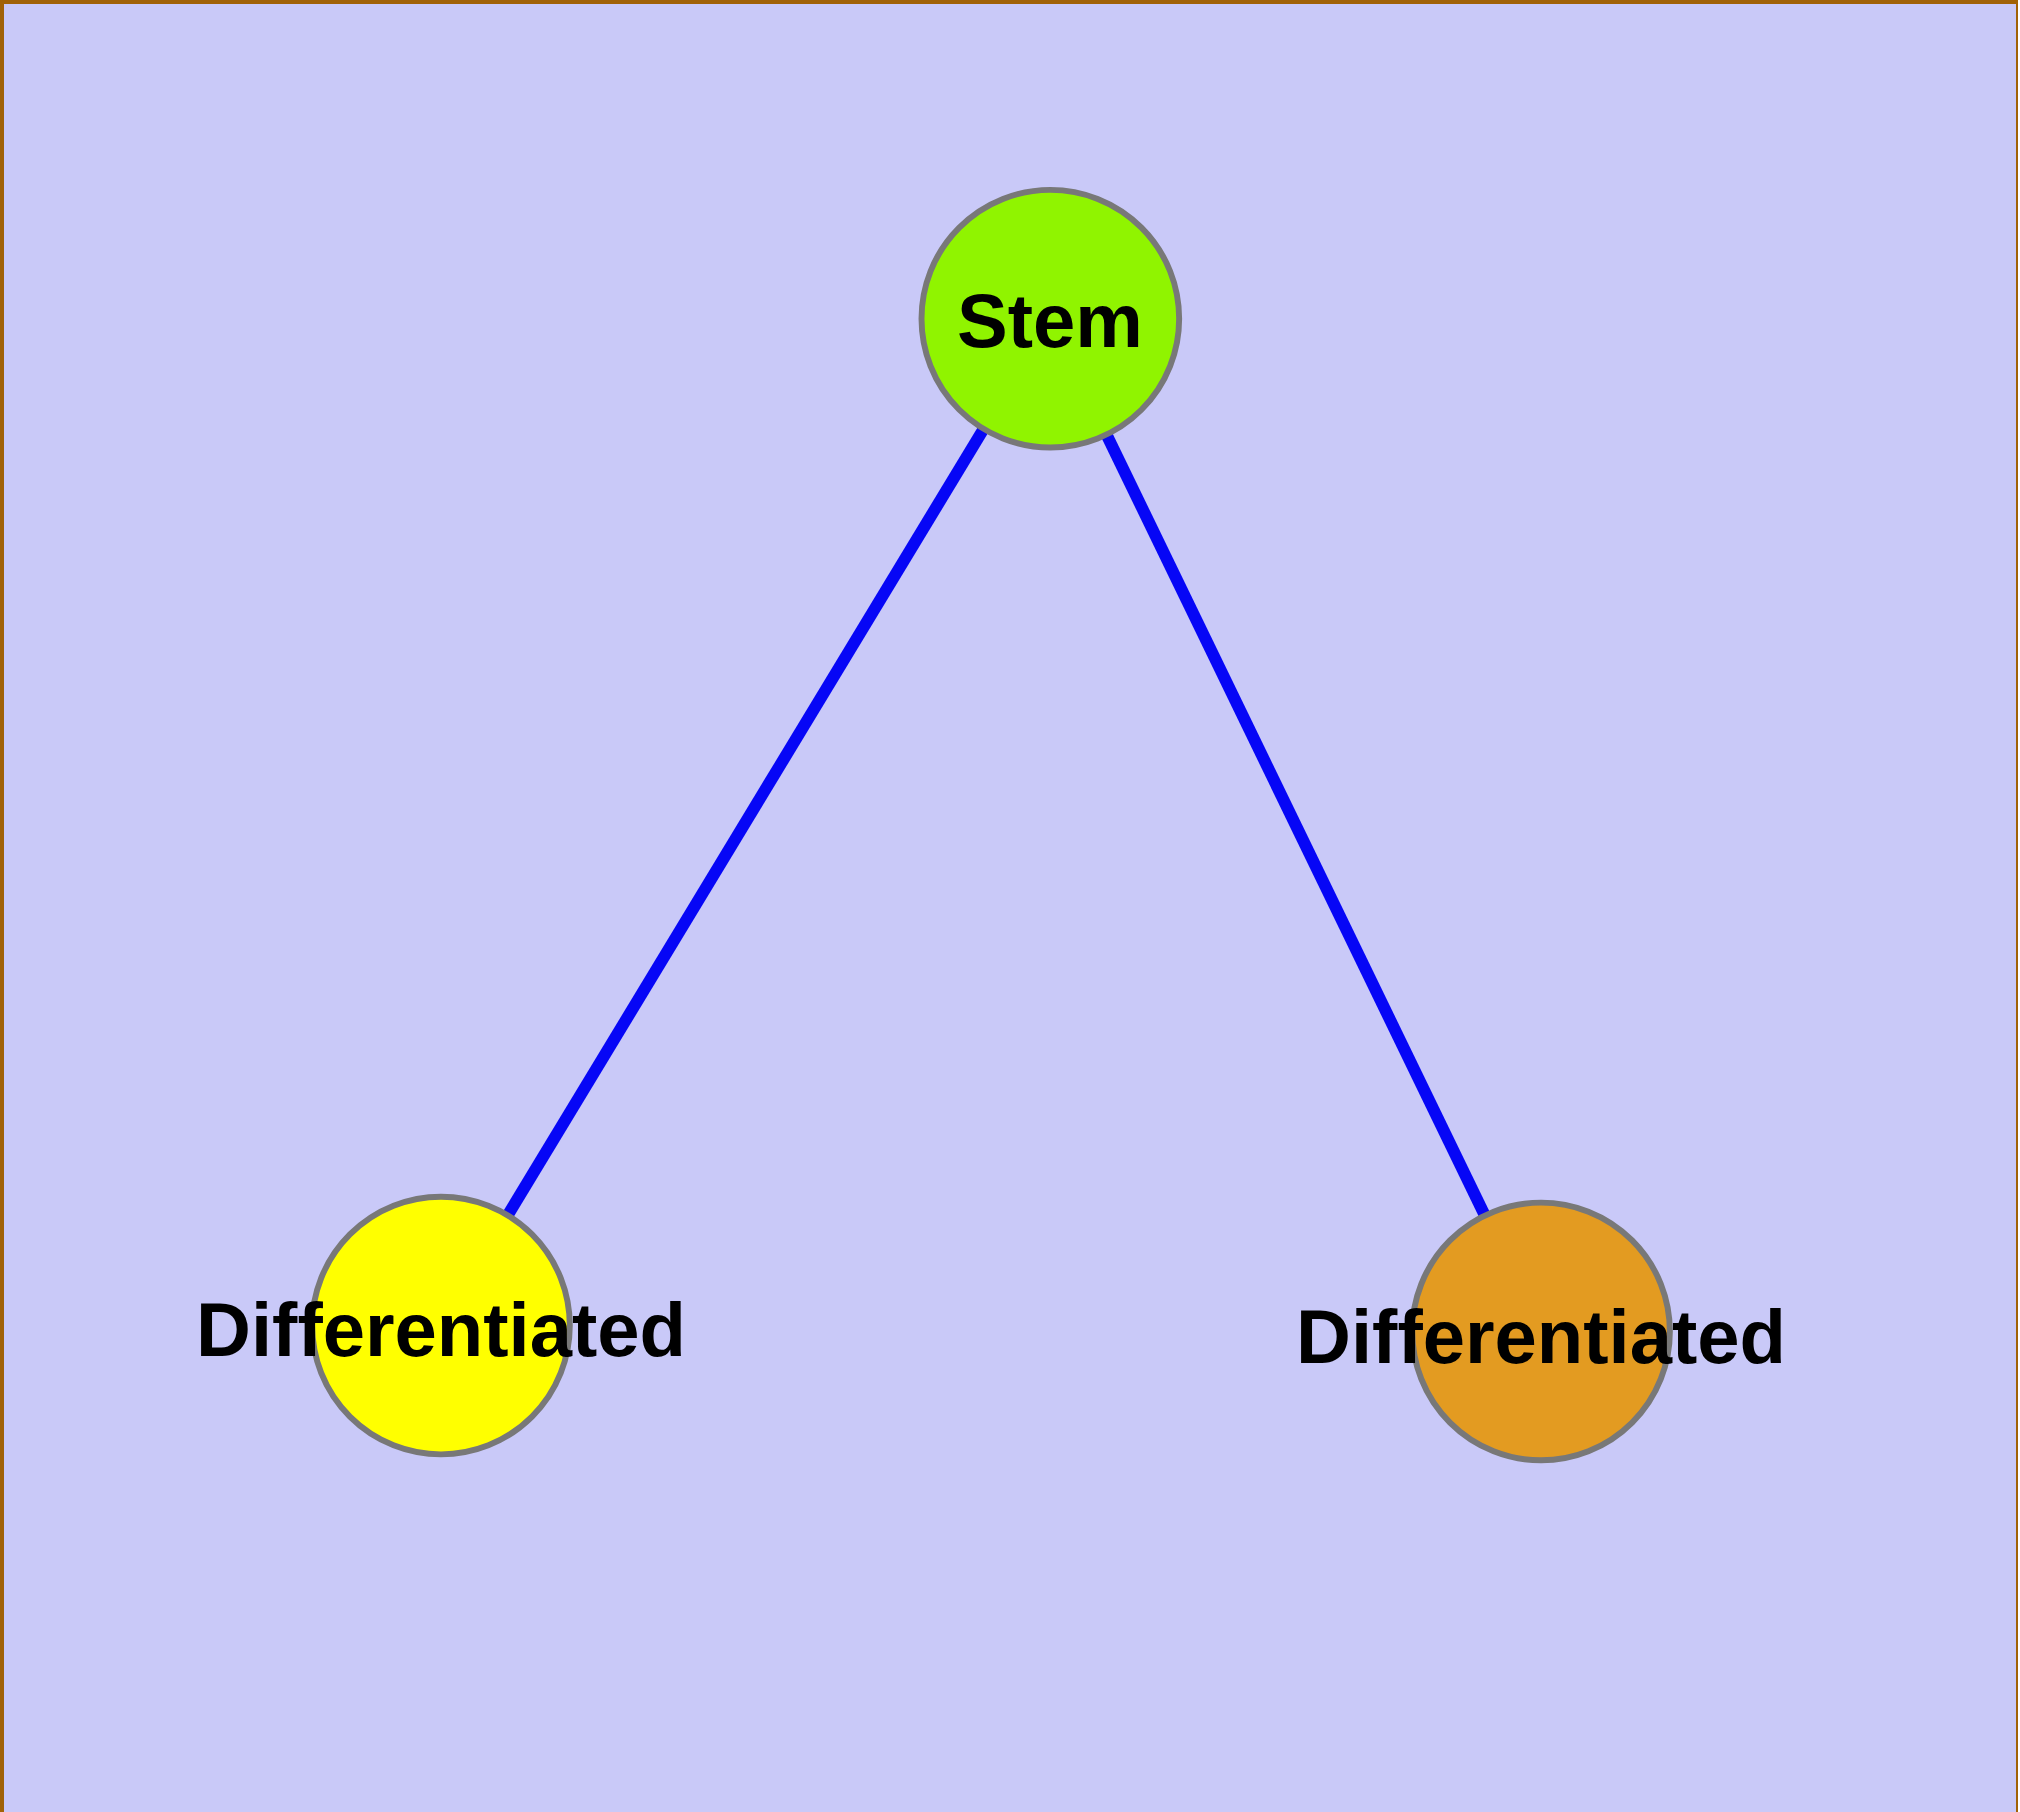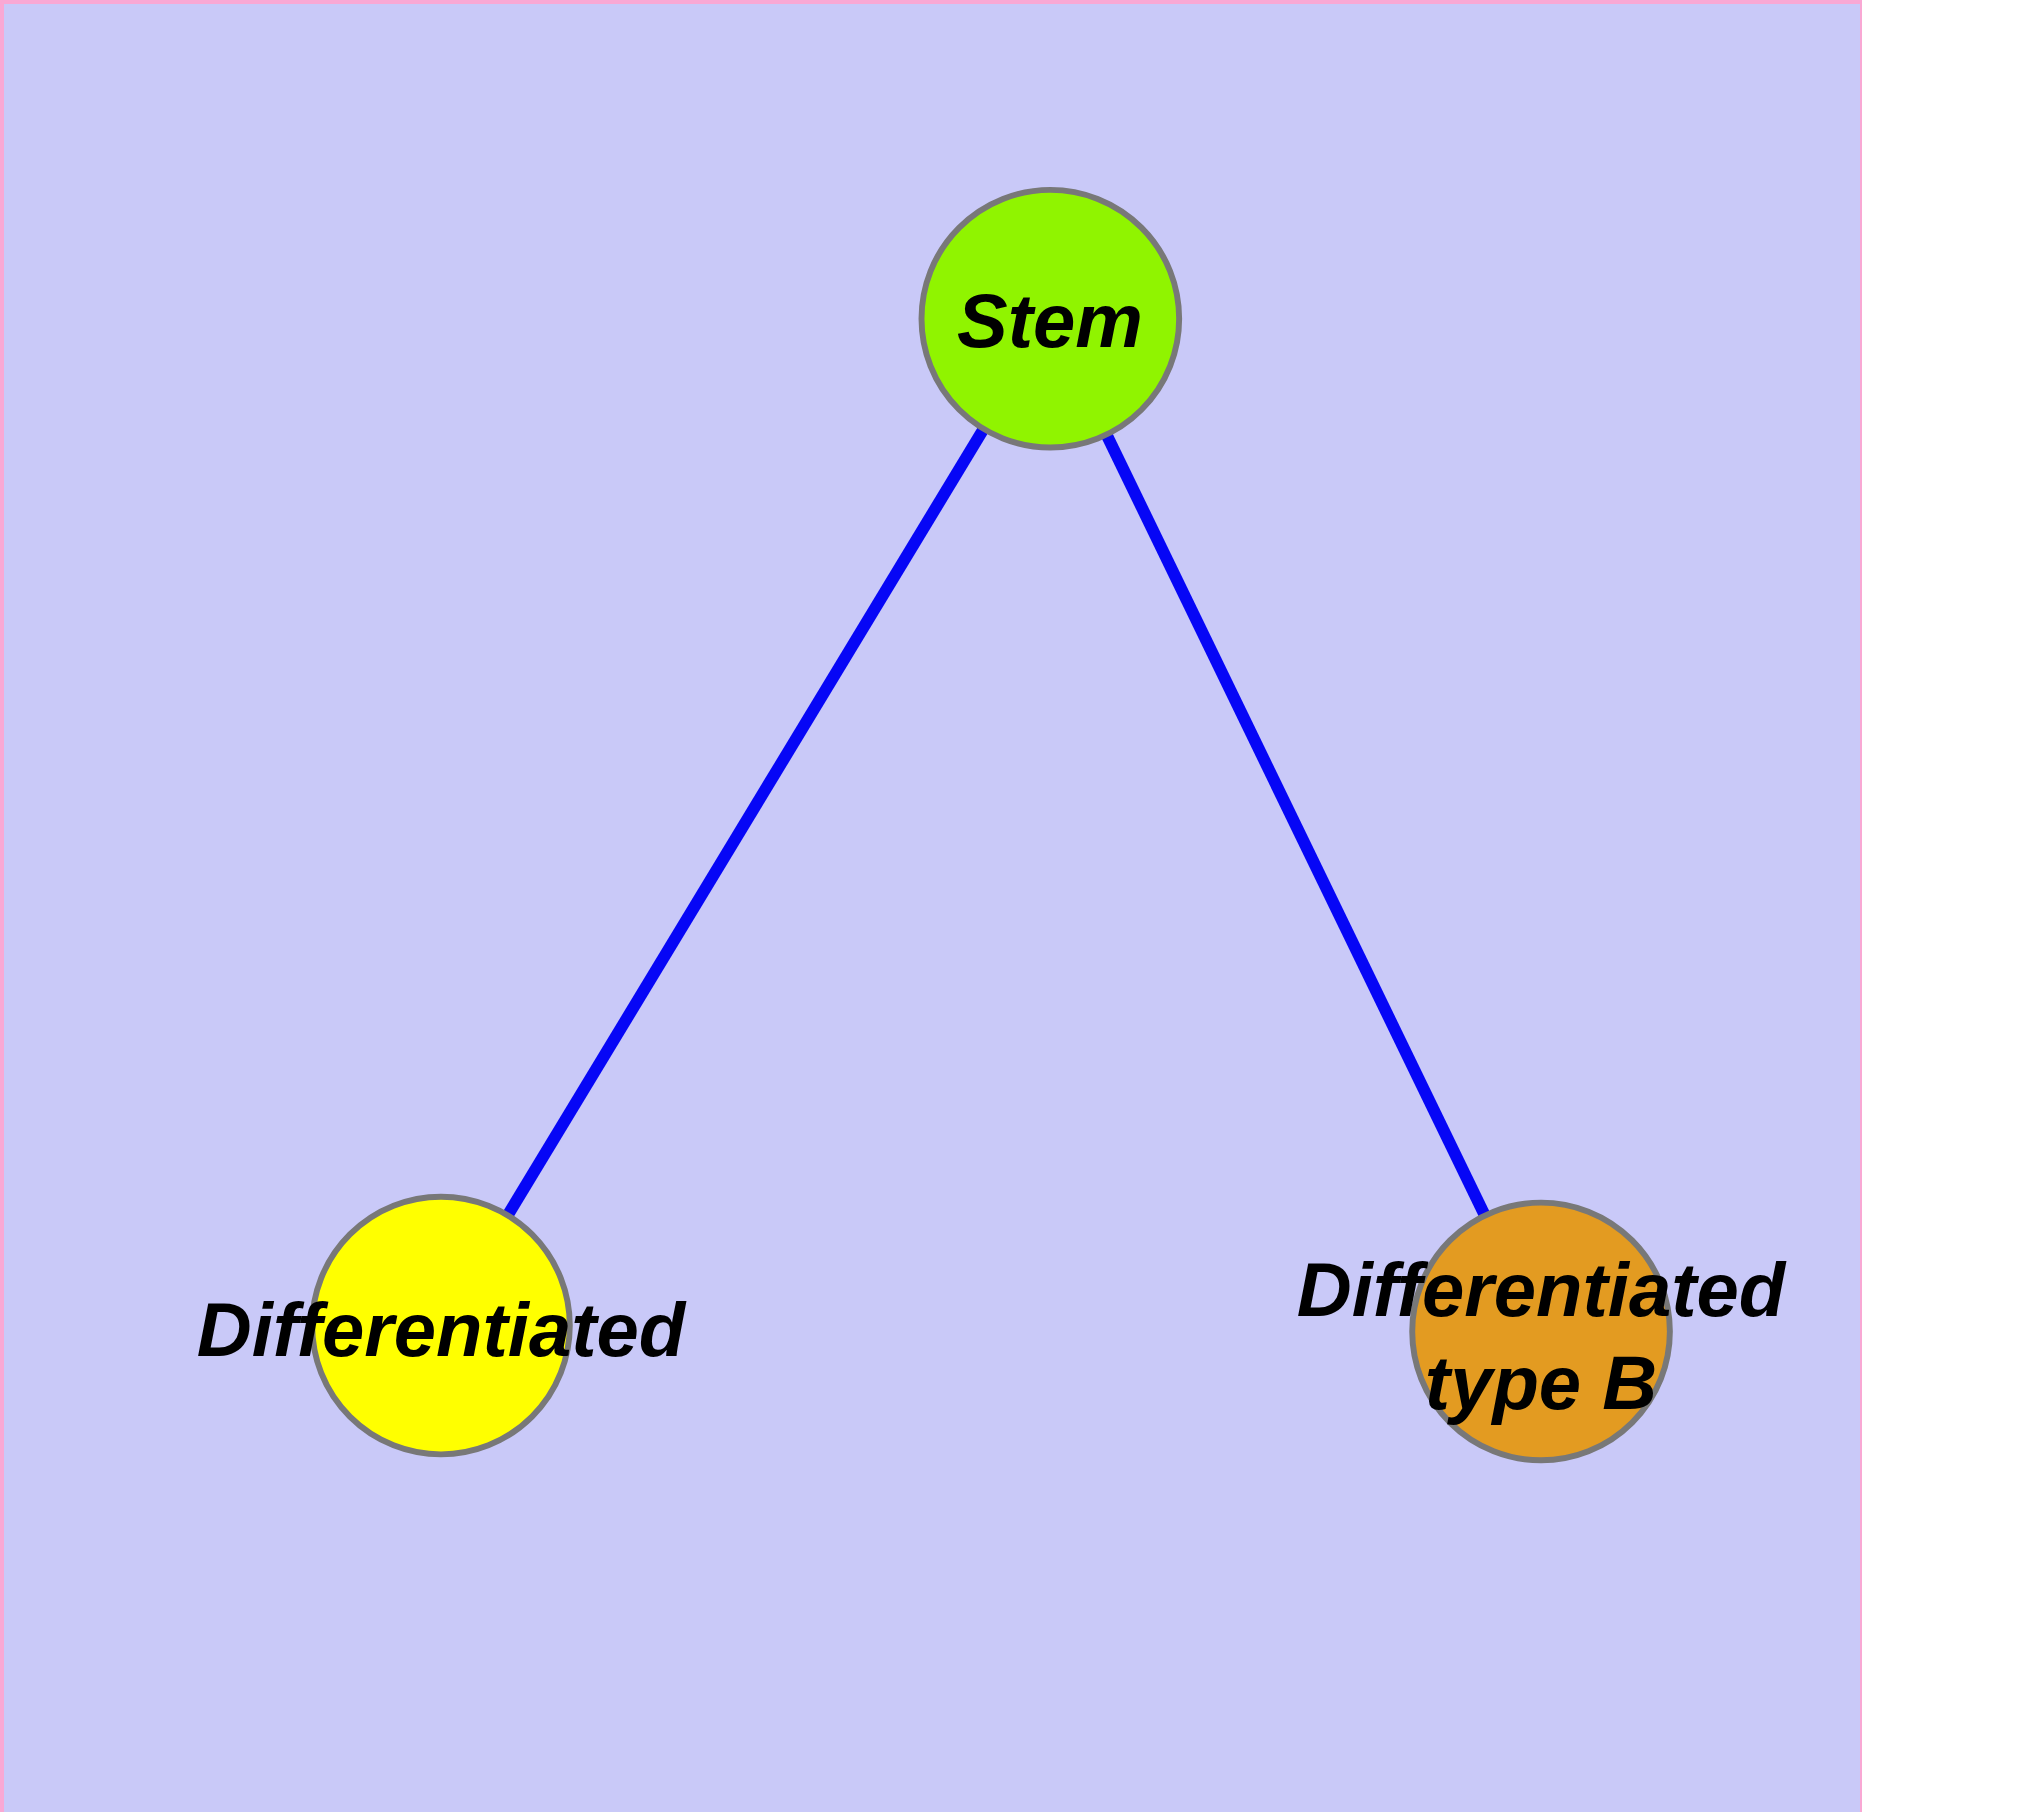--- a/index.html
+++ b/index.html
@@ -1,23 +1,22 @@
 <!DOCTYPE html>
 <html style="font-size:13.6px"><head>
 <meta charset="utf-8">
 <style>
   html, body { margin: 0; padding: 0; background: #ffffff; }
   .stage {
     position: relative;
-    width: 1862px;
+    width: 2018px;
     height: 1812px;
     overflow: hidden;
-    background: #f9a8d4;
+    background: #a16207;
     font-family: "Liberation Sans", "DejaVu Sans", sans-serif;
-    font-style: italic;
   }
   .canvas-bg {
     position: absolute;
     top: 4.2px; left: 4.2px; right: 1.7px; bottom: 0;
   }
   svg.diagram {
     position: absolute;
     top: 0; left: 0;
     width: 2021px;
     height: 1812px;
@@ -54,17 +53,16 @@
   <div class="node-label" style="left:1050px; top:320px;">
     <span class="line">Stem</span>
   </div>
 
   <div class="node-label" style="left:441px; top:1329px;">
     <span class="line">Differentiated</span>
   </div>
 
   <div class="node-label" style="left:1541px; top:1336px;">
     <span class="line">Differentiated</span>
-    <span class="line">type B</span>
   </div>
 
 </div>
 
 
 </body></html>

